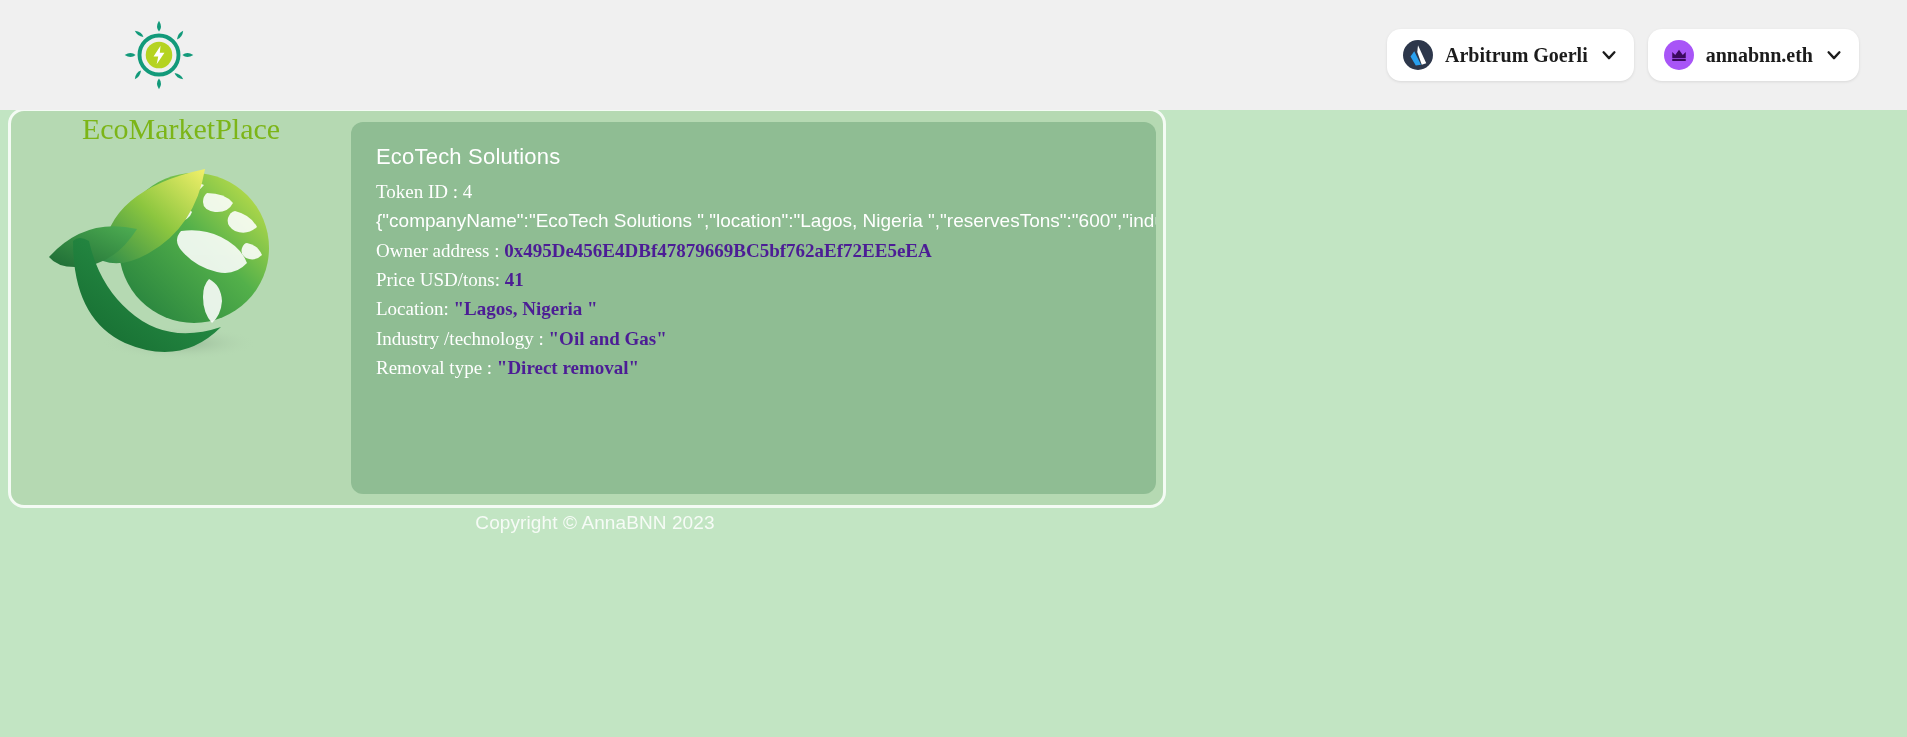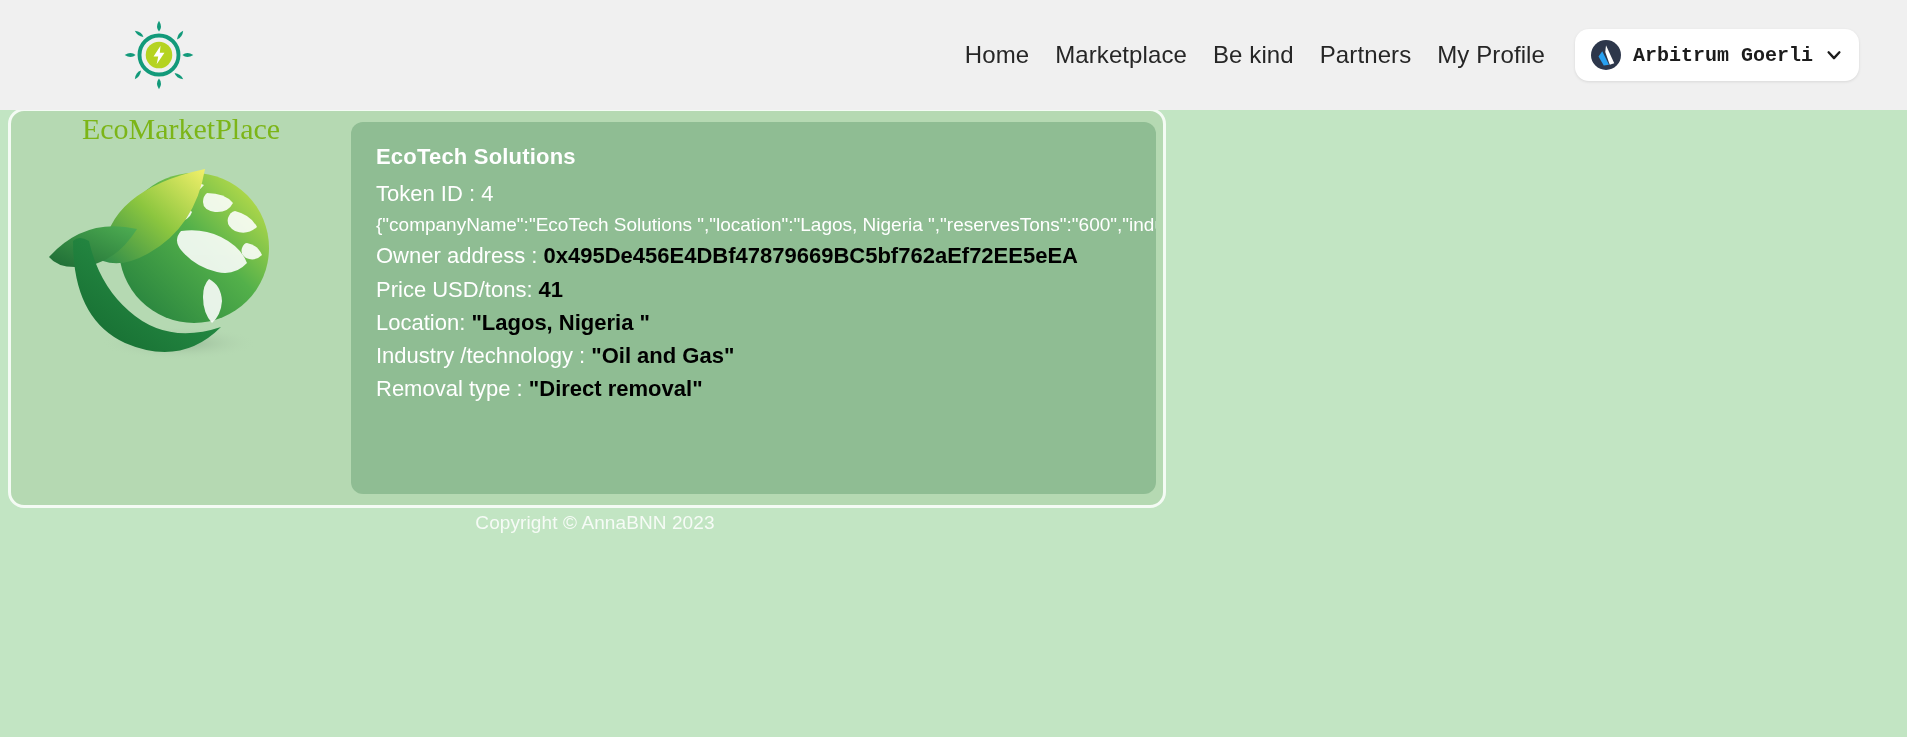--- a/index.html
+++ b/index.html
@@ -63,21 +63,21 @@
     display: flex;
     align-items: center;
     gap: 12px;
     background: #ffffff;
     border: none;
     border-radius: 14px;
     height: 52px;
     padding: 0 16px;
     cursor: pointer;
     box-shadow: 0 1px 3px rgba(0,0,0,0.10);
-    font-family: Liberation Mono, monospace;
+    font-family: Liberation Serif, serif;
   }
 
   .pill-label {
     font-size: 20px;
     font-weight: bold;
     color: #1c1c1c;
     white-space: nowrap;
   }
 
   .chevron {
@@ -132,36 +132,37 @@
     flex: 0 0 805px;
     height: 372px;
     background: #8fbd93;
     border-radius: 12px;
     padding: 22px 0 22px 25px;
     overflow: hidden;
   }
 
   .card-title {
     font-size: 22px;
-    font-weight: bold;
+    font-weight: normal;
     color: #ffffff;
     margin-bottom: 10px;
     letter-spacing: 0.2px;
   }
 
   .card-line {
-    font-size: 22px;
+    font-size: 19px;
     color: #ffffff;
     line-height: 1.28;
     margin-bottom: 5px;
     white-space: nowrap;
+    font-family: Liberation Serif, serif;
   }
 
   .card-line .val {
-    color: #000000;
+    color: #4c1d95;
     font-weight: bold;
   }
 
   .json-blob {
     font-size: 19px;
     color: #ffffff;
     white-space: nowrap;
     margin-bottom: 5px;
     line-height: 1.28;
   }
@@ -205,46 +206,54 @@
         <path d="M19 81 q1 -9 8 -11 q-1 8 -8 11 Z"></path>
       </g>
       <circle cx="50" cy="50" r="25" fill="none" stroke="#129a7a" stroke-width="5"></circle>
       <circle cx="50" cy="50" r="17" fill="#b5d321"></circle>
       <path d="M52 38 L43 52 L49 52 L47 62 L57 47 L51 47 Z" fill="#ffffff"></path>
     </svg>
   </div>
 
   <div class="nav-spacer"></div>
 
-  <nav class="nav-links">
-    <a class="nav-link" href="#">Home</a>
-    <a class="nav-link" href="#">Marketplace</a>
-    <a class="nav-link" href="#">Be kind</a>
-    <a class="nav-link" href="#">Partners</a>
-    <a class="nav-link" href="#">My Profile</a>
-  </nav>
 
   <div class="wallet-group">
 
     <button class="pill">
       <span class="net-icon">
         <svg viewBox="0 0 40 40" width="30" height="30" aria-hidden="true">
           <circle cx="20" cy="20" r="20" fill="#2d374b"></circle>
           <path d="M20 7 L31 31 L25 33 L19 16 Z" fill="#ffffff"></path>
           <path d="M15 15 L24 33 L17 34 L10 22 Z" fill="#28a0f0"></path>
         </svg>
       </span>
       <span class="pill-label">Arbitrum Goerli</span>
       <span class="chevron">
         <svg viewBox="0 0 20 20" width="18" height="18" aria-hidden="true">
           <path d="M4 7 L10 13.5 L16 7" fill="none" stroke="#1c1c1c" stroke-width="2.6" stroke-linecap="round" stroke-linejoin="round"></path>
         </svg>
       </span>
     </button>
 
+    <button class="pill">
+      <span class="acct-icon">
+        <svg viewBox="0 0 40 40" width="30" height="30" aria-hidden="true">
+          <circle cx="20" cy="20" r="20" fill="#a855f7"></circle>
+          <path d="M11 24 L11 16 L15 20 L20 13 L25 20 L29 16 L29 24 Z" fill="#3b0a5e"></path>
+          <rect x="11" y="25" width="18" height="3" fill="#3b0a5e"></rect>
+        </svg>
+      </span>
+      <span class="pill-label">annabnn.eth</span>
+      <span class="chevron">
+        <svg viewBox="0 0 20 20" width="18" height="18" aria-hidden="true">
+          <path d="M4 7 L10 13.5 L16 7" fill="none" stroke="#1c1c1c" stroke-width="2.6" stroke-linecap="round" stroke-linejoin="round"></path>
+        </svg>
+      </span>
+    </button>
 
   </div>
 </div>
 
 <div class="panel">
 
   <div class="panel-left">
     <svg class="eco-logo" viewBox="0 0 300 260" aria-hidden="true">
       <defs>
         <linearGradient id="gGlobe" x1="1" y1="0" x2="0" y2="1">

